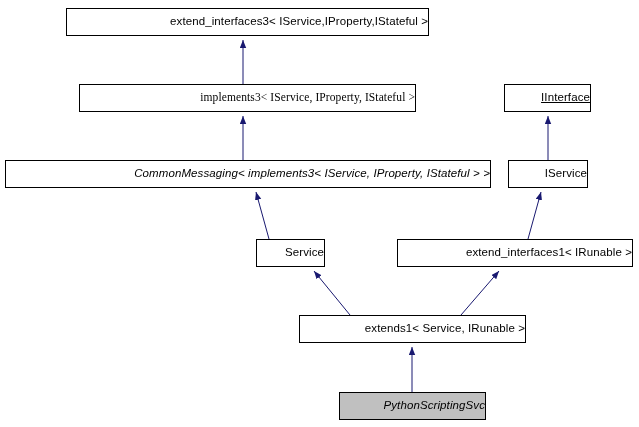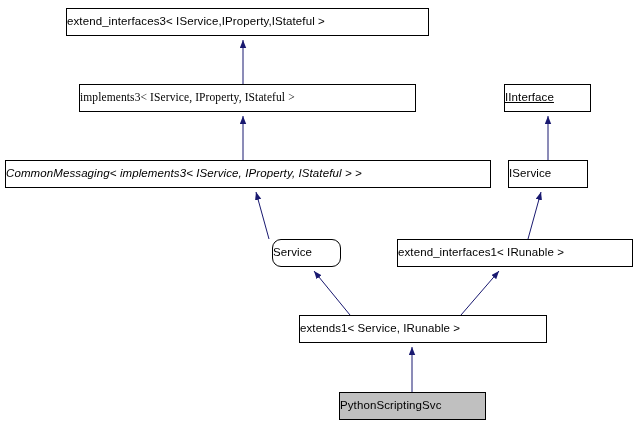--- a/index.html
+++ b/index.html
@@ -18,26 +18,27 @@
   .node {
     position: absolute;
     box-sizing: border-box;
     border: 1px solid #000000;
     background: #ffffff;
     color: #000000;
     font-size: 11.5px;
     line-height: 1;
     display: flex;
     align-items: center;
-    justify-content: flex-start;
+    justify-content: flex-end;
     white-space: nowrap;
     letter-spacing: 0.1px;
   }
   .node.highlight {
     background: #c0c0c0;
+    font-style: italic;
   }
   svg.edges {
     position: absolute;
     left: 0;
     top: 0;
     width: 639px;
     height: 427px;
     pointer-events: none;
   }
 </style>
@@ -71,25 +72,25 @@
   </div>
   <div class="node" style="left:504px;top:84px;width:87px;height:28px;text-decoration:underline;">
     <span>IInterface</span>
   </div>
   <div class="node" style="left:5px;top:160px;width:486px;height:28px;font-style:italic;">
     <span>CommonMessaging&lt; implements3&lt; IService, IProperty, IStateful &gt; &gt;</span>
   </div>
   <div class="node" style="left:508px;top:160px;width:80px;height:28px;">
     <span>IService</span>
   </div>
-  <div class="node" style="left:272px;top:239px;width:69px;height:28px;border-radius:9px;">
+  <div class="node" style="left:256px;top:239px;width:69px;height:28px;">
     <span>Service</span>
   </div>
   <div class="node" style="left:397px;top:239px;width:236px;height:28px;">
     <span>extend_interfaces1&lt; IRunable &gt;</span>
   </div>
-  <div class="node" style="left:299px;top:315px;width:248px;height:28px;">
+  <div class="node" style="left:299px;top:315px;width:227px;height:28px;">
     <span>extends1&lt; Service, IRunable &gt;</span>
   </div>
   <div class="node highlight" style="left:339px;top:392px;width:147px;height:28px;">
     <span>PythonScriptingSvc</span>
   </div>
 </div>
 
 </body></html>

